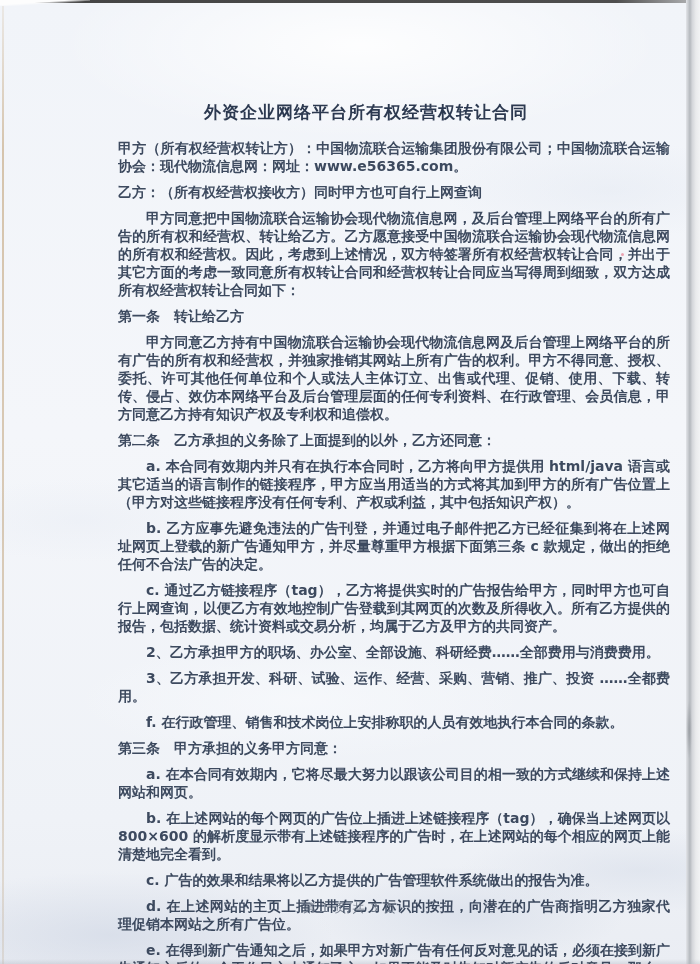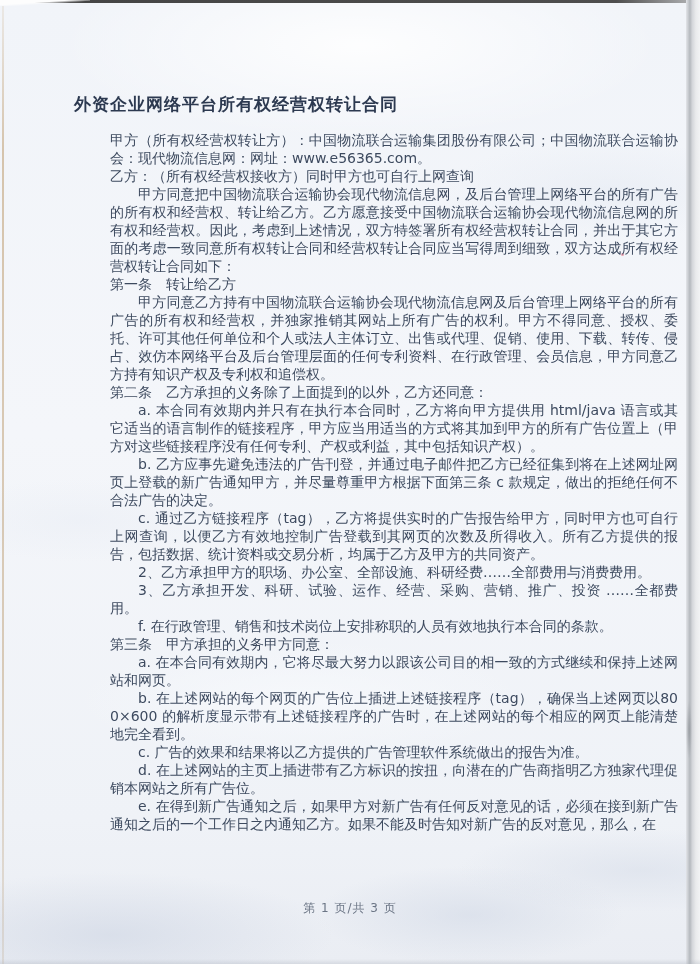--- a/index.html
+++ b/index.html
@@ -45,29 +45,29 @@
     position:absolute;left:0;bottom:0;width:100%;height:5px;
     background:linear-gradient(to top, rgba(176,182,192,.35), transparent);
   }
   .scan-speck{
     position:absolute;left:621px;top:253px;width:3px;height:3px;border-radius:50%;
     background:rgba(230,120,140,.65);
   }
   
   .doc-title{
     position:absolute;left:66px;top:85px;width:568px;
-    font-size:17px;font-weight:bold;letter-spacing:1px;
-    color:#2c3950;margin:8px;
+    text-align:center;font-size:17px;font-weight:bold;letter-spacing:1px;
+    color:#2c3950;margin:16px;
   }
   .doc-body{
     position:absolute;left:110px;top:131px;width:568px;
     font-size:14px;line-height:18px;color:#3d4a5f;
     text-align:justify;
   }
-  .doc-body p{margin:0;padding:0;word-break:break-all;}
+  .doc-body p{margin:8px;padding:0;word-break:break-all;font-weight:bold;}
   .doc-body p.indent{text-indent:2em;}
   .doc-footer{
     position:absolute;left:66px;top:900px;width:568px;
     text-align:center;font-size:12px;color:#6b7585;letter-spacing:1px;
   }
 </style>
 </head>
 <body>
 
 <div class="scan-page">

